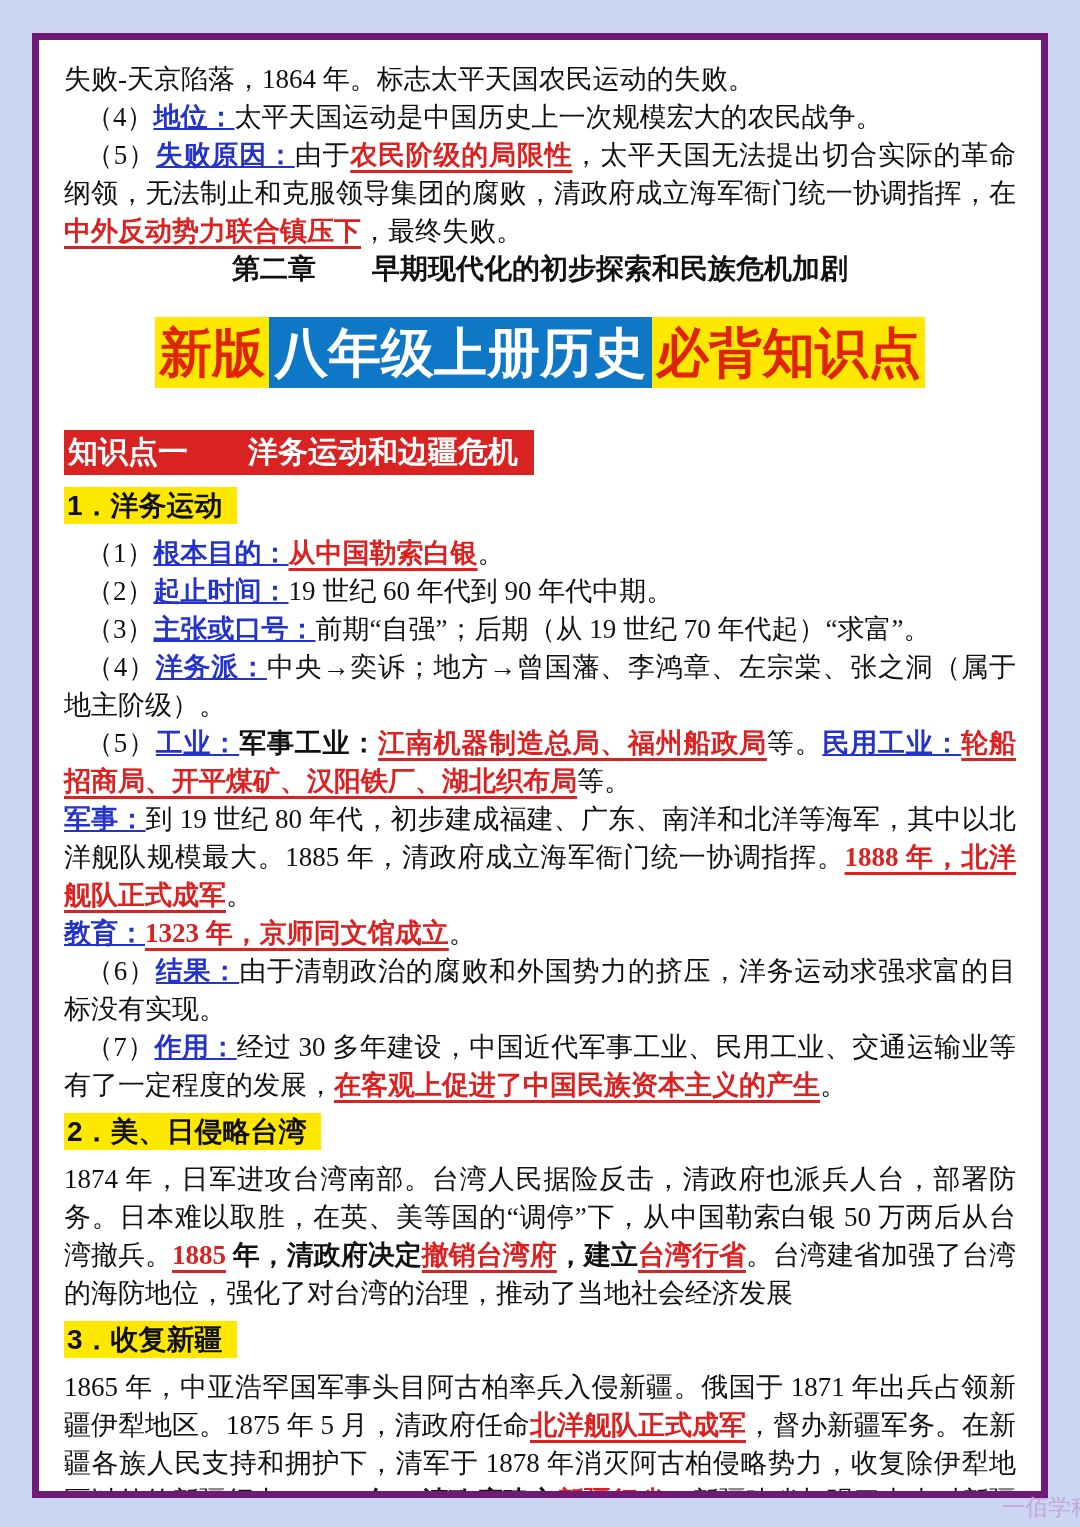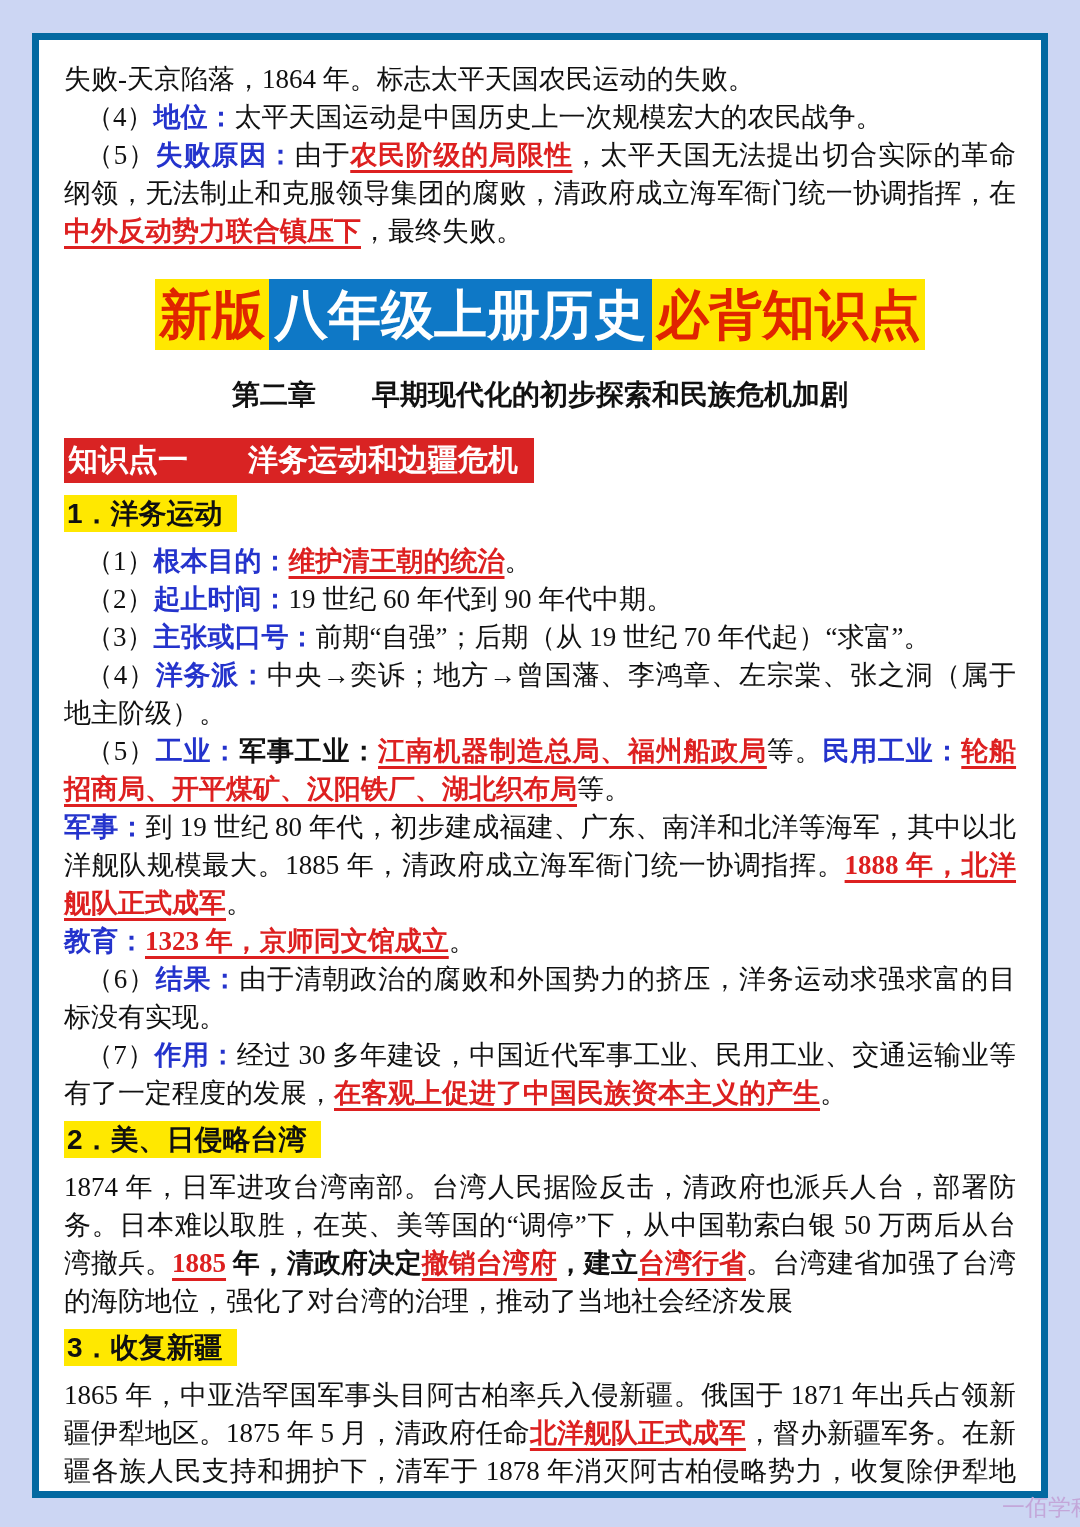--- a/index.html
+++ b/index.html
@@ -9,33 +9,33 @@
     position:relative;
     overflow:hidden;
     font-family:"Liberation Serif","DejaVu Serif",serif;
   }
   #page{
     position:absolute;
     left:32px;top:33px;
     width:1016px;height:1465px;
     box-sizing:border-box;
     background:#ffffff;
-    border:7px solid #0369a1;
+    border:7px solid #701a75;
     padding:20px 25px 10px 25px;
     overflow:hidden;
   }
   .blk{
     font-size:27px;
     line-height:38px;
     color:#111111;
     text-align:justify;
     margin:0;
   }
   .blk.indent{text-indent:22px;}
-  .s-blue{color:#2433cc;font-weight:bold;}
+  .s-blue{color:#2433cc;font-weight:bold;text-decoration:underline;}
   .s-bold{font-weight:bold;}
   .s-red{
     color:#dd2020;font-weight:bold;
     text-decoration:underline;
     text-decoration-thickness:2.5px;
     text-underline-offset:6px;
   }
   .heading-yellow{margin:8px 0;line-height:40px;}
   .heading-yellow .hl{
     background:#ffe800;
@@ -88,31 +88,31 @@
 <body>
 
 <div id="page">
 
   <div id="intro-section">
       <div class="blk body"><span>失败-天京陷落，1864 年。标志太平天国农民运动的失败。</span></div>
       <div class="blk body indent"><span>（4）</span><span class="s-blue">地位：</span><span>太平天国运动是中国历史上一次规模宏大的农民战争。</span></div>
       <div class="blk body indent"><span>（5）</span><span class="s-blue">失败原因：</span><span>由于</span><span class="s-red">农民阶级的局限性</span><span>，太平天国无法提出切合实际的革命纲领，无法制止和克服领导集团的腐败，清政府成立海军衙门统一协调指挥，在</span><span class="s-red">中外反动势力联合镇压下</span><span>，最终失败。</span></div>
     </div>
 
+  <div id="chapter-heading">第二章　　早期现代化的初步探索和民族危机加剧</div>
+
   <div id="title-banner"><span class="t-ry">新版</span><span class="t-wb">八年级上册历史</span><span class="t-ry">必背知识点</span></div>
-
-  <div id="chapter-heading">第二章　　早期现代化的初步探索和民族危机加剧</div>
 
   <div>
     <span id="knowledge-banner">知识点一　　洋务运动和边疆危机</span>
   </div>
 
   <div id="main-section">
       <div class="blk heading-yellow"><span class="hl"><span>1．洋务运动</span></span></div>
-      <div class="blk body indent"><span>（1）</span><span class="s-blue">根本目的：</span><span class="s-red">维护清王朝的统治</span><span>。</span></div>
+      <div class="blk body indent"><span>（1）</span><span class="s-blue">根本目的：</span><span class="s-red">从中国勒索白银</span><span>。</span></div>
       <div class="blk body indent"><span>（2）</span><span class="s-blue">起止时间：</span><span>19 世纪 60 年代到 90 年代中期。</span></div>
       <div class="blk body indent"><span>（3）</span><span class="s-blue">主张或口号：</span><span>前期“自强”；后期（从 19 世纪 70 年代起）“求富”。</span></div>
       <div class="blk body indent"><span>（4）</span><span class="s-blue">洋务派：</span><span>中央→奕诉；地方→曾国藩、李鸿章、左宗棠、张之洞（属于地主阶级）。</span></div>
       <div class="blk body indent"><span>（5）</span><span class="s-blue">工业：</span><span class="s-bold">军事工业：</span><span class="s-red">江南机器制造总局、福州船政局</span><span>等。</span><span class="s-blue">民用工业：</span><span class="s-red">轮船招商局、开平煤矿、汉阳铁厂、湖北织布局</span><span>等。</span></div>
       <div class="blk body"><span class="s-blue">军事：</span><span>到 19 世纪 80 年代，初步建成福建、广东、南洋和北洋等海军，其中以北洋舰队规模最大。1885 年，清政府成立海军衙门统一协调指挥。</span><span class="s-red">1888 年，北洋舰队正式成军</span><span>。</span></div>
       <div class="blk body"><span class="s-blue">教育：</span><span class="s-red">1323 年，京师同文馆成立</span><span>。</span></div>
       <div class="blk body indent"><span>（6）</span><span class="s-blue">结果：</span><span>由于清朝政治的腐败和外国势力的挤压，洋务运动求强求富的目标没有实现。</span></div>
       <div class="blk body indent"><span>（7）</span><span class="s-blue">作用：</span><span>经过 30 多年建设，中国近代军事工业、民用工业、交通运输业等有了一定程度的发展，</span><span class="s-red">在客观上促进了中国民族资本主义的产生</span><span>。</span></div>
       <div class="blk heading-yellow"><span class="hl"><span>2．美、日侵略台湾</span></span></div>
       <div class="blk body"><span>1874 年，日军进攻台湾南部。台湾人民据险反击，清政府也派兵人台，部署防务。日本难以取胜，在英、美等国的“调停”下，从中国勒索白银 50 万两后从台湾撤兵。</span><span class="s-red">1885</span><span class="s-bold"> 年，清政府决定</span><span class="s-red">撤销台湾府</span><span class="s-bold">，建立</span><span class="s-red">台湾行省</span><span>。台湾建省加强了台湾的海防地位，强化了对台湾的治理，推动了当地社会经济发展</span></div>

